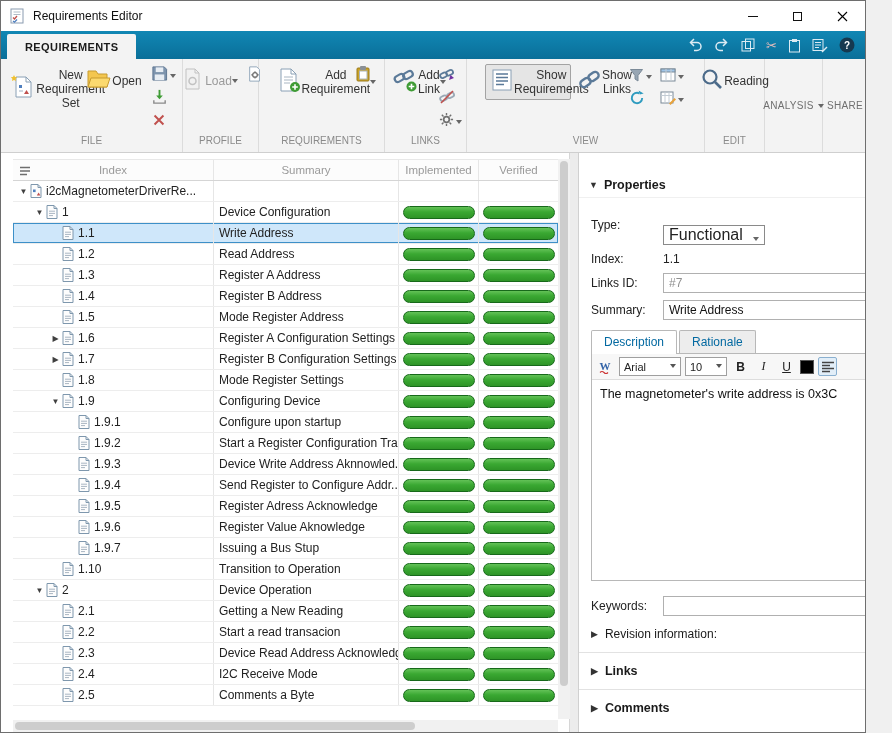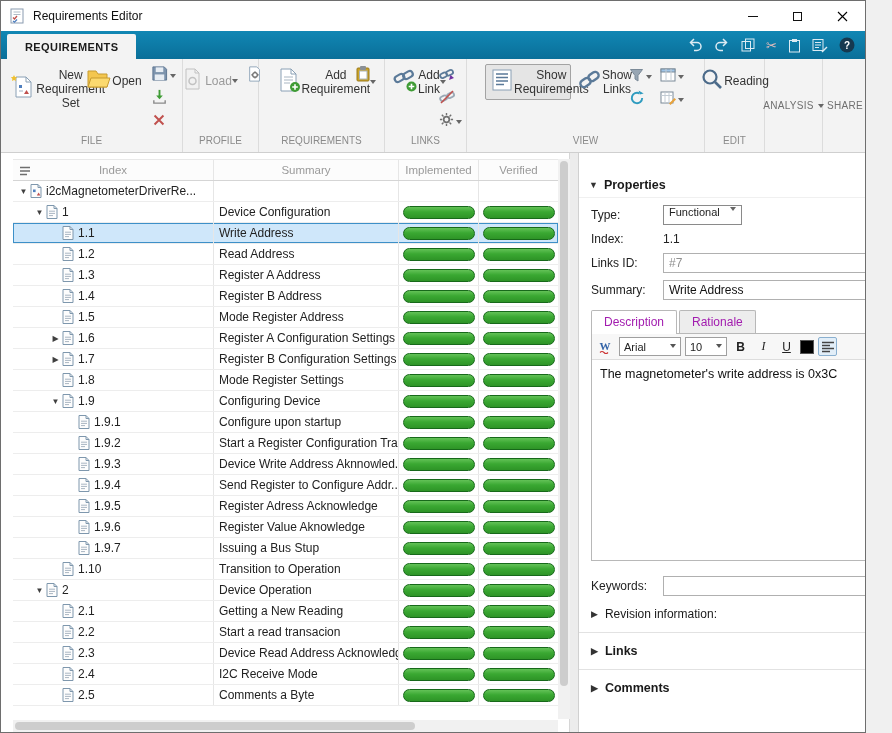--- a/index.html
+++ b/index.html
@@ -65,26 +65,26 @@
   .splitter { position:absolute; left:557px; top:0; width:8px; height:581px; background:#ececec; cursor:col-resize; }
 
   
   .panel { position:absolute; left:565px; top:0; width:327px; height:581px; background:#fff; border-left:1px solid #d0d0d0; }
   .panel-top { height:22px; position:relative; }
   .collapse-circle { position:absolute; right:8px; top:3px; width:16px; height:16px; border:1px solid #9a9a9a; border-radius:50%; display:flex; align-items:center; justify-content:center; background:#fff; }
   .psec-header { display:flex; align-items:center; gap:6px; padding:3px 10px 5px; font-weight:bold; font-size:12.5px; color:#1a1a1a; border-bottom:1px solid #f0f0f0; }
   .exp-arrow { font-size:9px; color:#333; }
   .prow { display:flex; align-items:center; margin:7px 12px; font-size:12px; color:#222; }
   .plabel { width:72px; flex-shrink:0; }
-  .pselect { border:1px solid #8a8a8a; background:#fff; height:20px; display:flex; align-items:flex-start; padding:0 5px; gap:10px; font-size:11px; }
+  .pselect { border:1px solid #8a8a8a; background:#fff; height:20px; display:flex; align-items:flex-end; padding:0 5px; gap:10px; font-size:16px;margin-top:20px; }
   .pselect .caret { margin-top:1px; }
   .pinput { flex:1; height:20px; border:1px solid #b0b0b0; padding:0 5px; font-size:12px; font-family:inherit; background:#fff; color:#111; outline:none; }
   .pinput.dim { color:#909090; }
   .ptabs { display:flex; margin:10px 12px 0; position:relative; z-index:2; }
-  .ptab { padding:4px 12px; font-size:12px; color:#a21caf; background:#ededed; border:1px solid #b8b8b8; border-bottom:none; margin-right:2px; border-radius:2px 2px 0 0; }
+  .ptab { padding:4px 12px; font-size:12px; color:#0369a1; background:#ededed; border:1px solid #b8b8b8; border-bottom:none; margin-right:2px; border-radius:2px 2px 0 0; }
   .ptab.active { background:#fff; position:relative; }
   .ptab.active::after { content:""; position:absolute; left:0; right:0; bottom:-1px; height:1px; background:#fff; }
   .editor-box { margin:0 12px; border:1px solid #b8b8b8; background:#fff; }
   .editor-toolbar { height:26px; background:#f7f7f7; border-bottom:1px solid #ddd; display:flex; align-items:center; padding:0 4px; gap:4px; }
   .combo { border:1px solid #9f9f9f; background:#fff; height:19px; display:flex; align-items:center; padding:0 4px; gap:6px; font-size:11px; color:#222; }
   .combo .caret { margin-top:1px; border-top-color:#555; }
   .fmt-btn { width:19px; height:19px; display:flex; align-items:center; justify-content:center; font-size:12px; color:#222; border:1px solid transparent; border-radius:2px; }
   .fmt-btn.bold { font-weight:bold; } .fmt-btn.italic { font-style:italic; font-family:"Liberation Serif",serif; } .fmt-btn.underline { text-decoration:underline; }
   .fmt-btn.pressed { background:#e2eef8; border:1px solid #8ab0d0; }
   .swatch { width:14px; height:14px; background:#000; border:1px solid #555; display:inline-block; }

